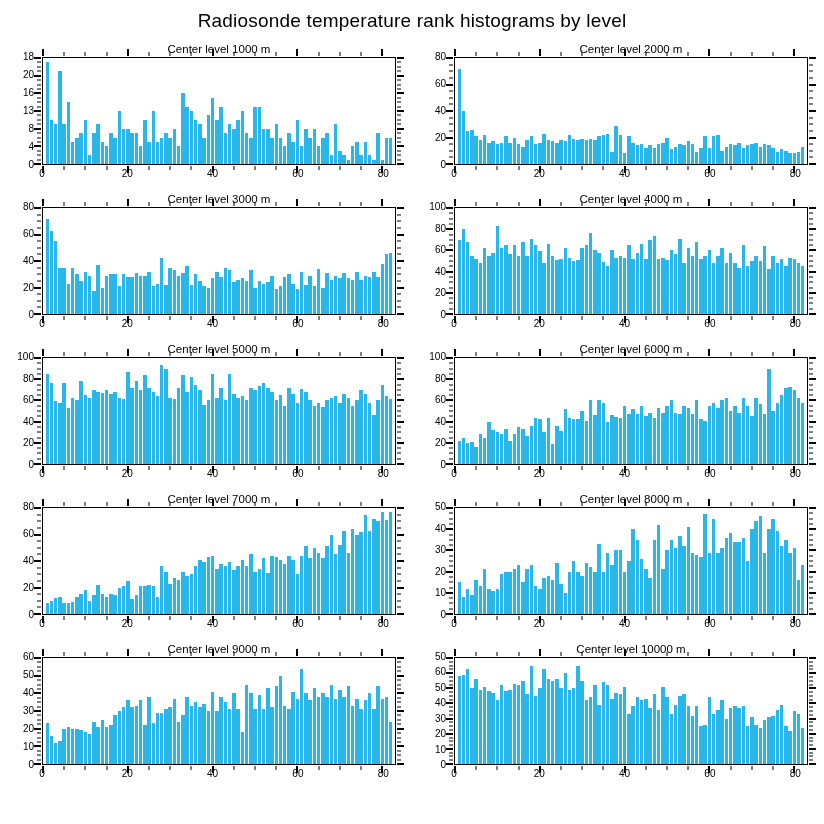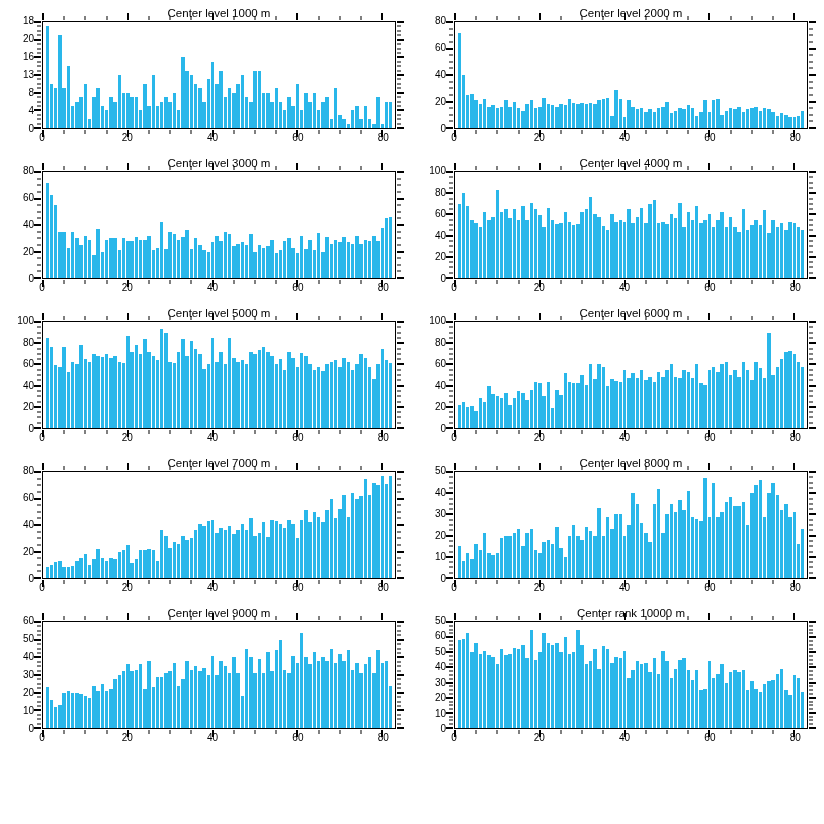--- a/index.html
+++ b/index.html
@@ -40,20 +40,21 @@
   .xlabels{position:relative;margin-left:42px;width:354px;height:16px;}
   .xlab{
     position:absolute;top:4px;transform:translateX(-50%);
     font-size:10px;line-height:10px;
   }
 </style>
 </head>
 <body>
 
 <div class="page">
+  <div class="main-title">Radiosonde temperature rank histograms by level</div>
 
   <div class="grid">
     <figure class="subplot">
       <figcaption class="sp-title">Center level 1000 m</figcaption>
       <div class="sp-body">
         <div class="ylabels">
             <div class="ylab" style="top: 100%;">0</div>
             <div class="ylab" style="top: 83.3333%;">4</div>
             <div class="ylab" style="top: 66.6667%;">8</div>
             <div class="ylab" style="top: 50%;">13</div>
@@ -1681,21 +1682,21 @@
       <div class="xlabels">
           <div class="xlab" style="left: 0%;">0</div>
           <div class="xlab" style="left: 24.0964%;">20</div>
           <div class="xlab" style="left: 48.1928%;">40</div>
           <div class="xlab" style="left: 72.2892%;">60</div>
           <div class="xlab" style="left: 96.3855%;">80</div>
         </div>
     </figure>
 
     <figure class="subplot">
-      <figcaption class="sp-title">Center rank 10000 m</figcaption>
+      <figcaption class="sp-title">Center level 10000 m</figcaption>
       <div class="sp-body">
         <div class="ylabels">
             <div class="ylab" style="top: 100%;">0</div>
             <div class="ylab" style="top: 85.7143%;">10</div>
             <div class="ylab" style="top: 71.4286%;">20</div>
             <div class="ylab" style="top: 57.1429%;">30</div>
             <div class="ylab" style="top: 42.8571%;">40</div>
             <div class="ylab" style="top: 28.5714%;">50</div>
             <div class="ylab" style="top: 14.2857%;">60</div>
             <div class="ylab" style="top: 0%;">50</div>

